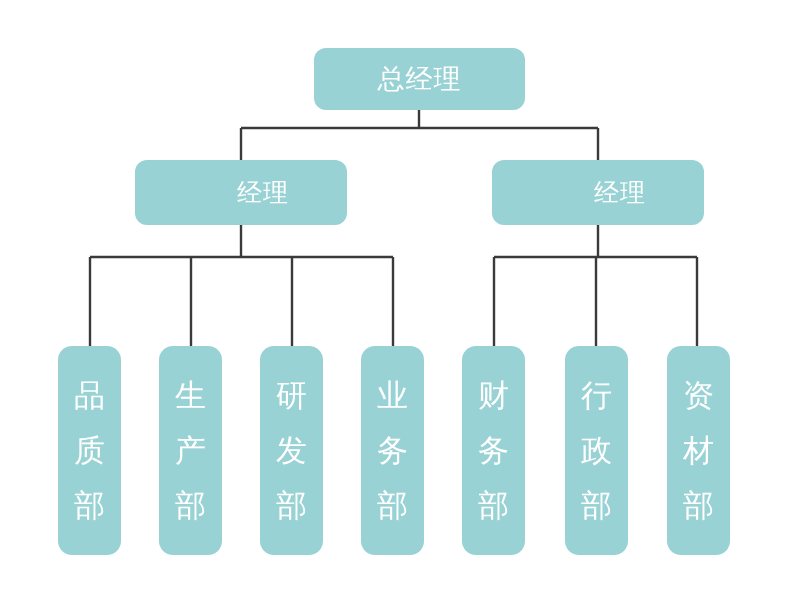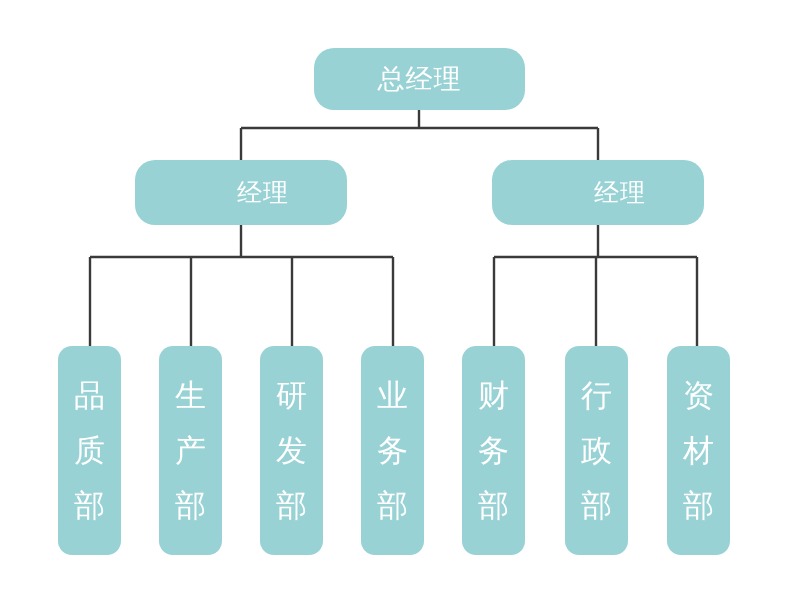--- a/index.html
+++ b/index.html
@@ -32,21 +32,21 @@
     box-sizing: border-box;
     background: #98d2d4;
     color: #ffffff;
     display: flex;
     align-items: center;
     justify-content: center;
     z-index: 2;
   }
   .node-top,
   .node-mgr {
-    border-radius: 20px;
+    border-radius: 12px;
   }
   .node-dept {
     border-radius: 14px;
   }
   .node-label {
     display: block;
     text-align: center;
     white-space: pre-line;
     font-weight: 400;
   }

